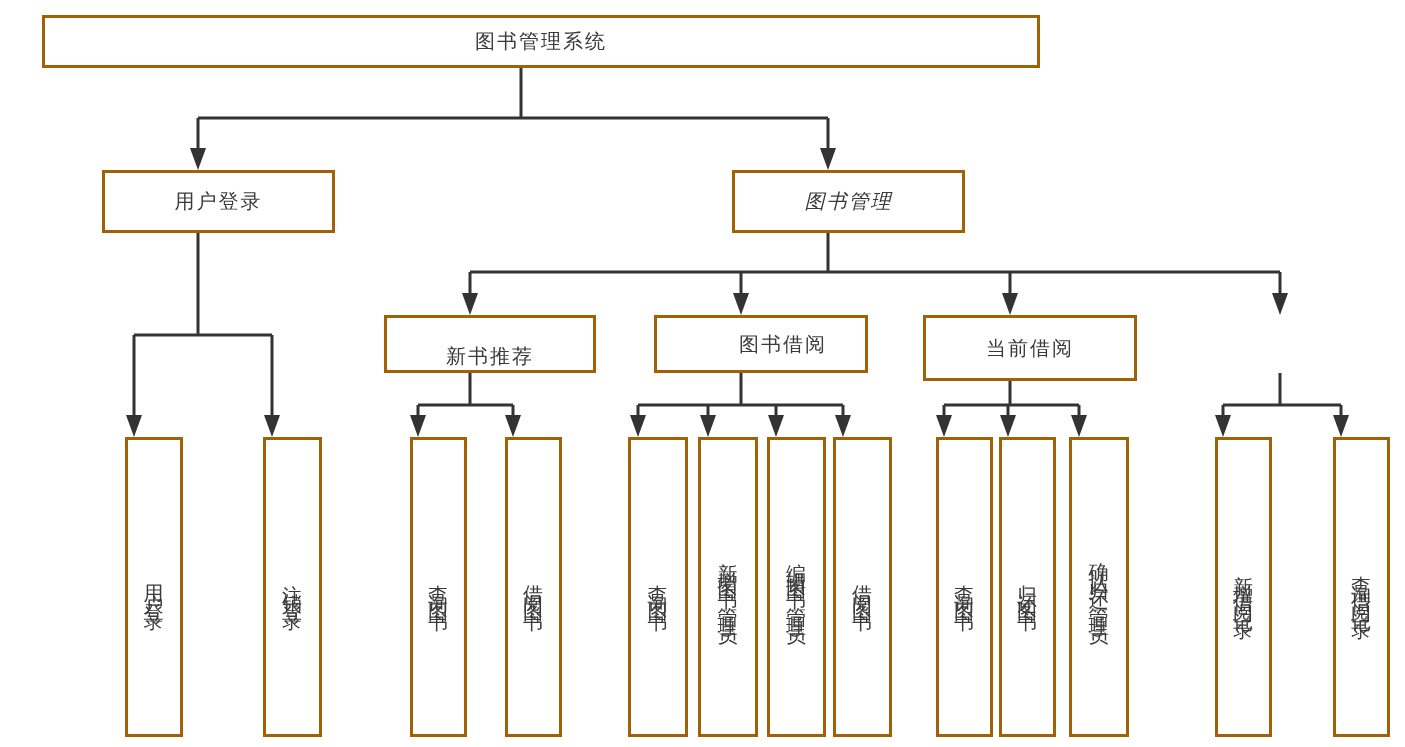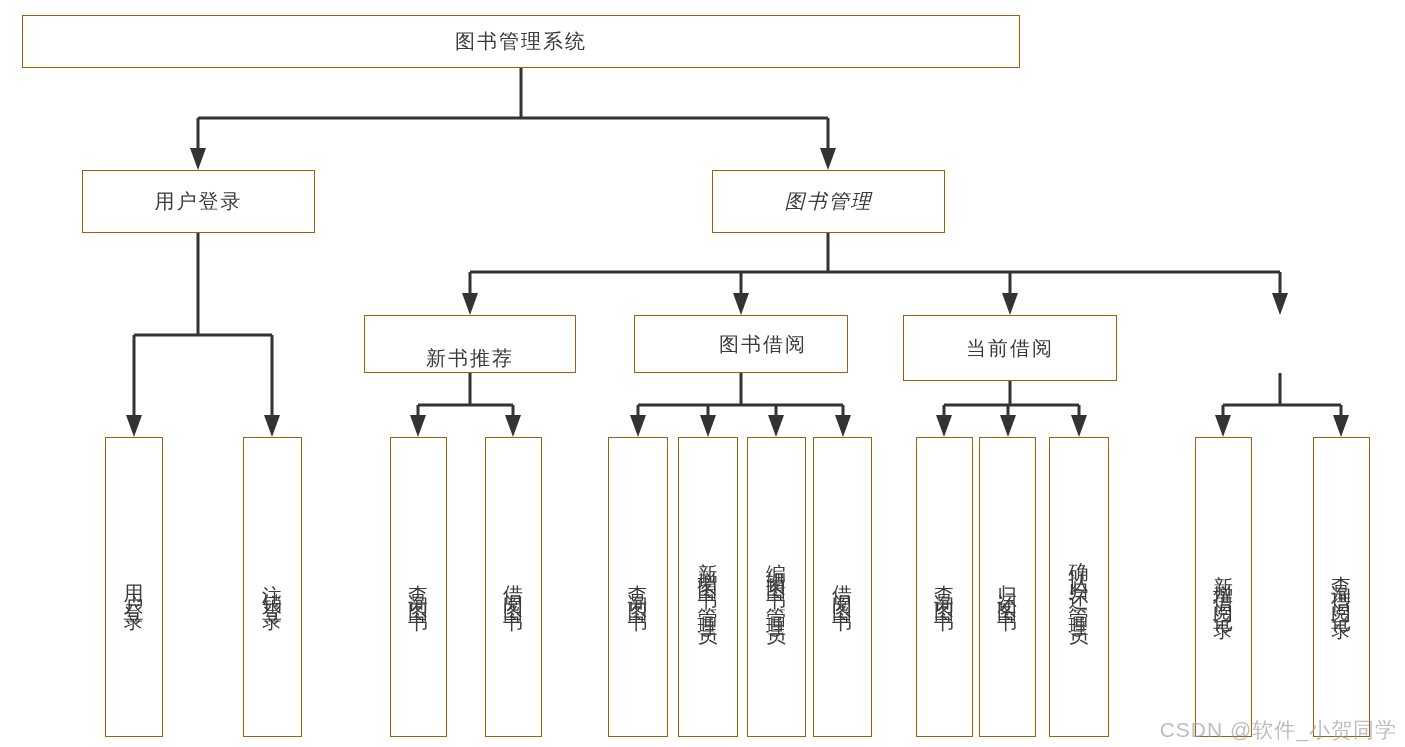--- a/index.html
+++ b/index.html
@@ -18,27 +18,28 @@
   #connectors {
     position: absolute;
     left: 0; top: 0;
     width: 1405px;
     height: 747px;
     z-index: 1;
   }
   .node {
     position: absolute;
     box-sizing: border-box;
-    border: 1px solid #a16207;
+    border: 3px solid #a16207;
     background: #ffffff;
     color: #3a3a3a;
     display: flex;
     align-items: center;
     justify-content: center;
     z-index: 2;
+    margin-left: 20px;
   }
   .hbox {
     font-size: 20px;
     letter-spacing: 2px;
     white-space: nowrap;
   }
   .vbox {
     top: 437px;
     height: 300px;
   }
@@ -189,15 +190,14 @@
     <span>确认归还（管理员）</span>
   </div>
 
   <div id="lf-e1" class="node vbox">
     <span>新增借阅记录</span>
   </div>
   <div id="lf-e2" class="node vbox">
     <span>查询借阅记录</span>
   </div>
 
-  <div id="watermark">CSDN @软件_小贺同学</div>
 
 </div>
 
 </body></html>

